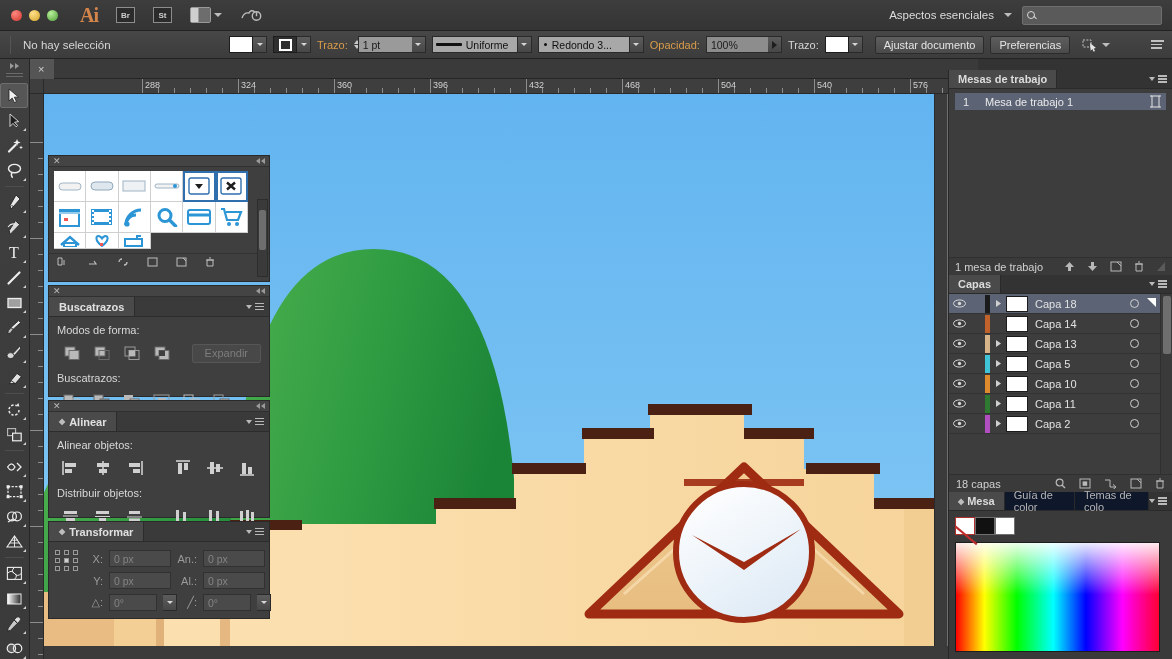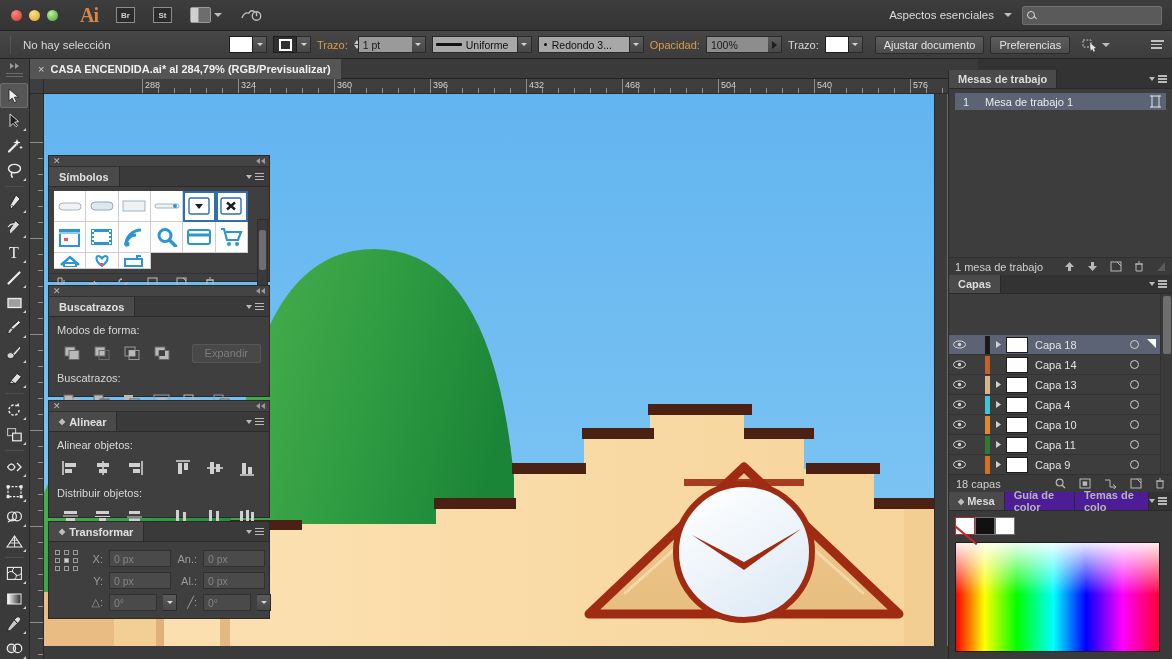--- a/index.html
+++ b/index.html
@@ -261,21 +261,21 @@
     background:#3a3a3a; border-left:1px solid #282828;
   }
   .dp-tabs {
     height:19px; background:#333333; display:flex; align-items:stretch;
     border-bottom:1px solid #2a2a2a;
   }
   .dp-tab {
     padding:0 9px; display:flex; align-items:center; font-size:11px; color:#dcdcdc;
     font-weight:bold; background:#4a4a4a; border-right:1px solid #2a2a2a;
   }
-  .dp-tab.inactive { background:#4c1d95; color:#b4b4b4; font-weight:bold;}
+  .dp-tab.inactive { background:#0f172a; color:#b4b4b4; font-weight:normal;}
   .dp-menu { margin-left:auto; display:flex;align-items:center; gap:3px; padding-right:5px;}
   .dp-menu .arr-dn{border-top-color:#b9b9b9;border-left-width:3px;border-right-width:3px;border-top-width:4px;}
   .dp-menu .lines{display:flex;flex-direction:column;gap:1.5px;}
   .dp-menu .lines i{width:9px;height:1.5px;background:#b9b9b9;display:block;}
 
   .ab-list { background:#3d3d3d; padding:4px 6px; }
   .ab-row {
     height:17px; background:#5b6374; display:flex; align-items:center;
     color:#eaeaea; font-size:11px;
   }
@@ -627,21 +627,20 @@
         <circle cx="11.6" cy="7.4" r="4.2" fill="none" stroke="#ededed" stroke-width="1.2"></circle>
       </svg>
       <span class="corner"></span>
     </div>
 
   </div>
 
   <div class="tabstrip">
     <div class="doctab">
       <span class="x-mini">×</span>
-      <span>CASA ENCENDIDA.ai* al 284,79% (RGB/Previsualizar)</span>
     </div>
   </div>
 
   <div class="ruler-corner"></div>
   <div class="ruler-h" id="rh">
       <div class="rtick" style="left: 98px; top: 0px; width: 1px; height: 15px;"></div>
       <div class="rlabel" style="left: 101px;">288</div>
       <div class="rtick" style="left: 114px; top: 9px; width: 1px; height: 6px;"></div>
       <div class="rtick" style="left: 130px; top: 9px; width: 1px; height: 6px;"></div>
       <div class="rtick" style="left: 146px; top: 9px; width: 1px; height: 6px;"></div>
@@ -830,33 +829,20 @@
   <div class="sb-h"></div>
 
   <div class="fpanel" style="left:48px; top:155px; width:222px; height:127px;">
     <div class="fp-close">
       <span class="x">✕</span>
       <span class="cc">
           <i></i>
           <i></i>
         </span>
     </div>
-    <div class="fp-tabs">
-      <div class="fp-tab">
-        <span>Símbolos</span>
-      </div>
-      <div class="fp-menu">
-        <span class="arr-dn"></span>
-          <span class="lines">
-            <i></i>
-            <i></i>
-            <i></i>
-          </span>
-      </div>
-    </div>
     <div style="position:relative; padding:4px 5px;">
       <div class="sym-grid">
         <div class="sym-cell">
           <svg width="24" height="9">
               <rect x="1" y="1" width="22" height="7" rx="3.5" fill="#f2f2f2" stroke="#9fb4c4"></rect>
             </svg>
           </div>
         <div class="sym-cell">
           <svg width="24" height="10">
               <rect x="1" y="1" width="22" height="8" rx="4" fill="#dfe7ee" stroke="#8fa8bb"></rect>
@@ -1316,21 +1302,21 @@
             <i></i>
             <i></i>
             <i></i>
           </span>
       </div>
     </div>
     <div style="position:relative; background:#3d3d3d; height:180px; overflow:hidden;" id="layers-list">
       <div style="position:absolute;right:0;top:0;width:12px;height:180px;background:#3a3a3a;border-left:1px solid #303030">
         <div style="position:absolute;left:1.5px;top:2px;width:8px;height:58px;background:#6e6e6e;border-radius:2px"></div>
       </div>
-    <div class="layer-row sel" style="width: 212px; margin-top: 41px;">
+    <div class="layer-row sel" style="width: 212px;">
           <span class="ly-eye">
             <svg width="13" height="9">
               <ellipse cx="6.5" cy="4.5" rx="6" ry="3.6" fill="none" stroke="#d8d8d8" stroke-width="1"></ellipse>
               <circle cx="6.5" cy="4.5" r="1.7" fill="#d8d8d8"></circle>
             </svg>
           </span>
           <span class="ly-lock"></span>
           <span class="ly-color" style="background: rgb(27, 27, 27);"></span>
           <span class="ly-tri">
             <svg width="7" height="9">
@@ -1392,21 +1378,21 @@
             </svg>
           </span>
           <span class="ly-lock"></span>
           <span class="ly-color" style="background: rgb(63, 196, 216);"></span>
           <span class="ly-tri">
             <svg width="7" height="9">
               <path d="M1 1 L6 4.5 L1 8z" fill="#d0d0d0"></path>
             </svg>
           </span>
           <span class="ly-thumb"></span>
-          <span class="ly-name">Capa 4</span>
+          <span class="ly-name">Capa 5</span>
           <span class="ly-target">
             <span class="ly-circ"></span>
           </span>
           <span class="ly-sel"></span>
         </div>
         <div class="layer-row" style="width: 212px;">
           <span class="ly-eye">
             <svg width="13" height="9">
               <ellipse cx="6.5" cy="4.5" rx="6" ry="3.6" fill="none" stroke="#d8d8d8" stroke-width="1"></ellipse>
               <circle cx="6.5" cy="4.5" r="1.7" fill="#d8d8d8"></circle>
@@ -1435,41 +1421,20 @@
           </span>
           <span class="ly-lock"></span>
           <span class="ly-color" style="background: rgb(47, 122, 50);"></span>
           <span class="ly-tri">
             <svg width="7" height="9">
               <path d="M1 1 L6 4.5 L1 8z" fill="#d0d0d0"></path>
             </svg>
           </span>
           <span class="ly-thumb"></span>
           <span class="ly-name">Capa 11</span>
-          <span class="ly-target">
-            <span class="ly-circ"></span>
-          </span>
-          <span class="ly-sel"></span>
-        </div>
-        <div class="layer-row" style="width: 212px;">
-          <span class="ly-eye">
-            <svg width="13" height="9">
-              <ellipse cx="6.5" cy="4.5" rx="6" ry="3.6" fill="none" stroke="#d8d8d8" stroke-width="1"></ellipse>
-              <circle cx="6.5" cy="4.5" r="1.7" fill="#d8d8d8"></circle>
-            </svg>
-          </span>
-          <span class="ly-lock"></span>
-          <span class="ly-color" style="background: rgb(212, 112, 31);"></span>
-          <span class="ly-tri">
-            <svg width="7" height="9">
-              <path d="M1 1 L6 4.5 L1 8z" fill="#d0d0d0"></path>
-            </svg>
-          </span>
-          <span class="ly-thumb"></span>
-          <span class="ly-name">Capa 9</span>
           <span class="ly-target">
             <span class="ly-circ"></span>
           </span>
           <span class="ly-sel"></span>
         </div>
         <div class="layer-row" style="width: 212px;">
           <span class="ly-eye">
             <svg width="13" height="9">
               <ellipse cx="6.5" cy="4.5" rx="6" ry="3.6" fill="none" stroke="#d8d8d8" stroke-width="1"></ellipse>
               <circle cx="6.5" cy="4.5" r="1.7" fill="#d8d8d8"></circle>

